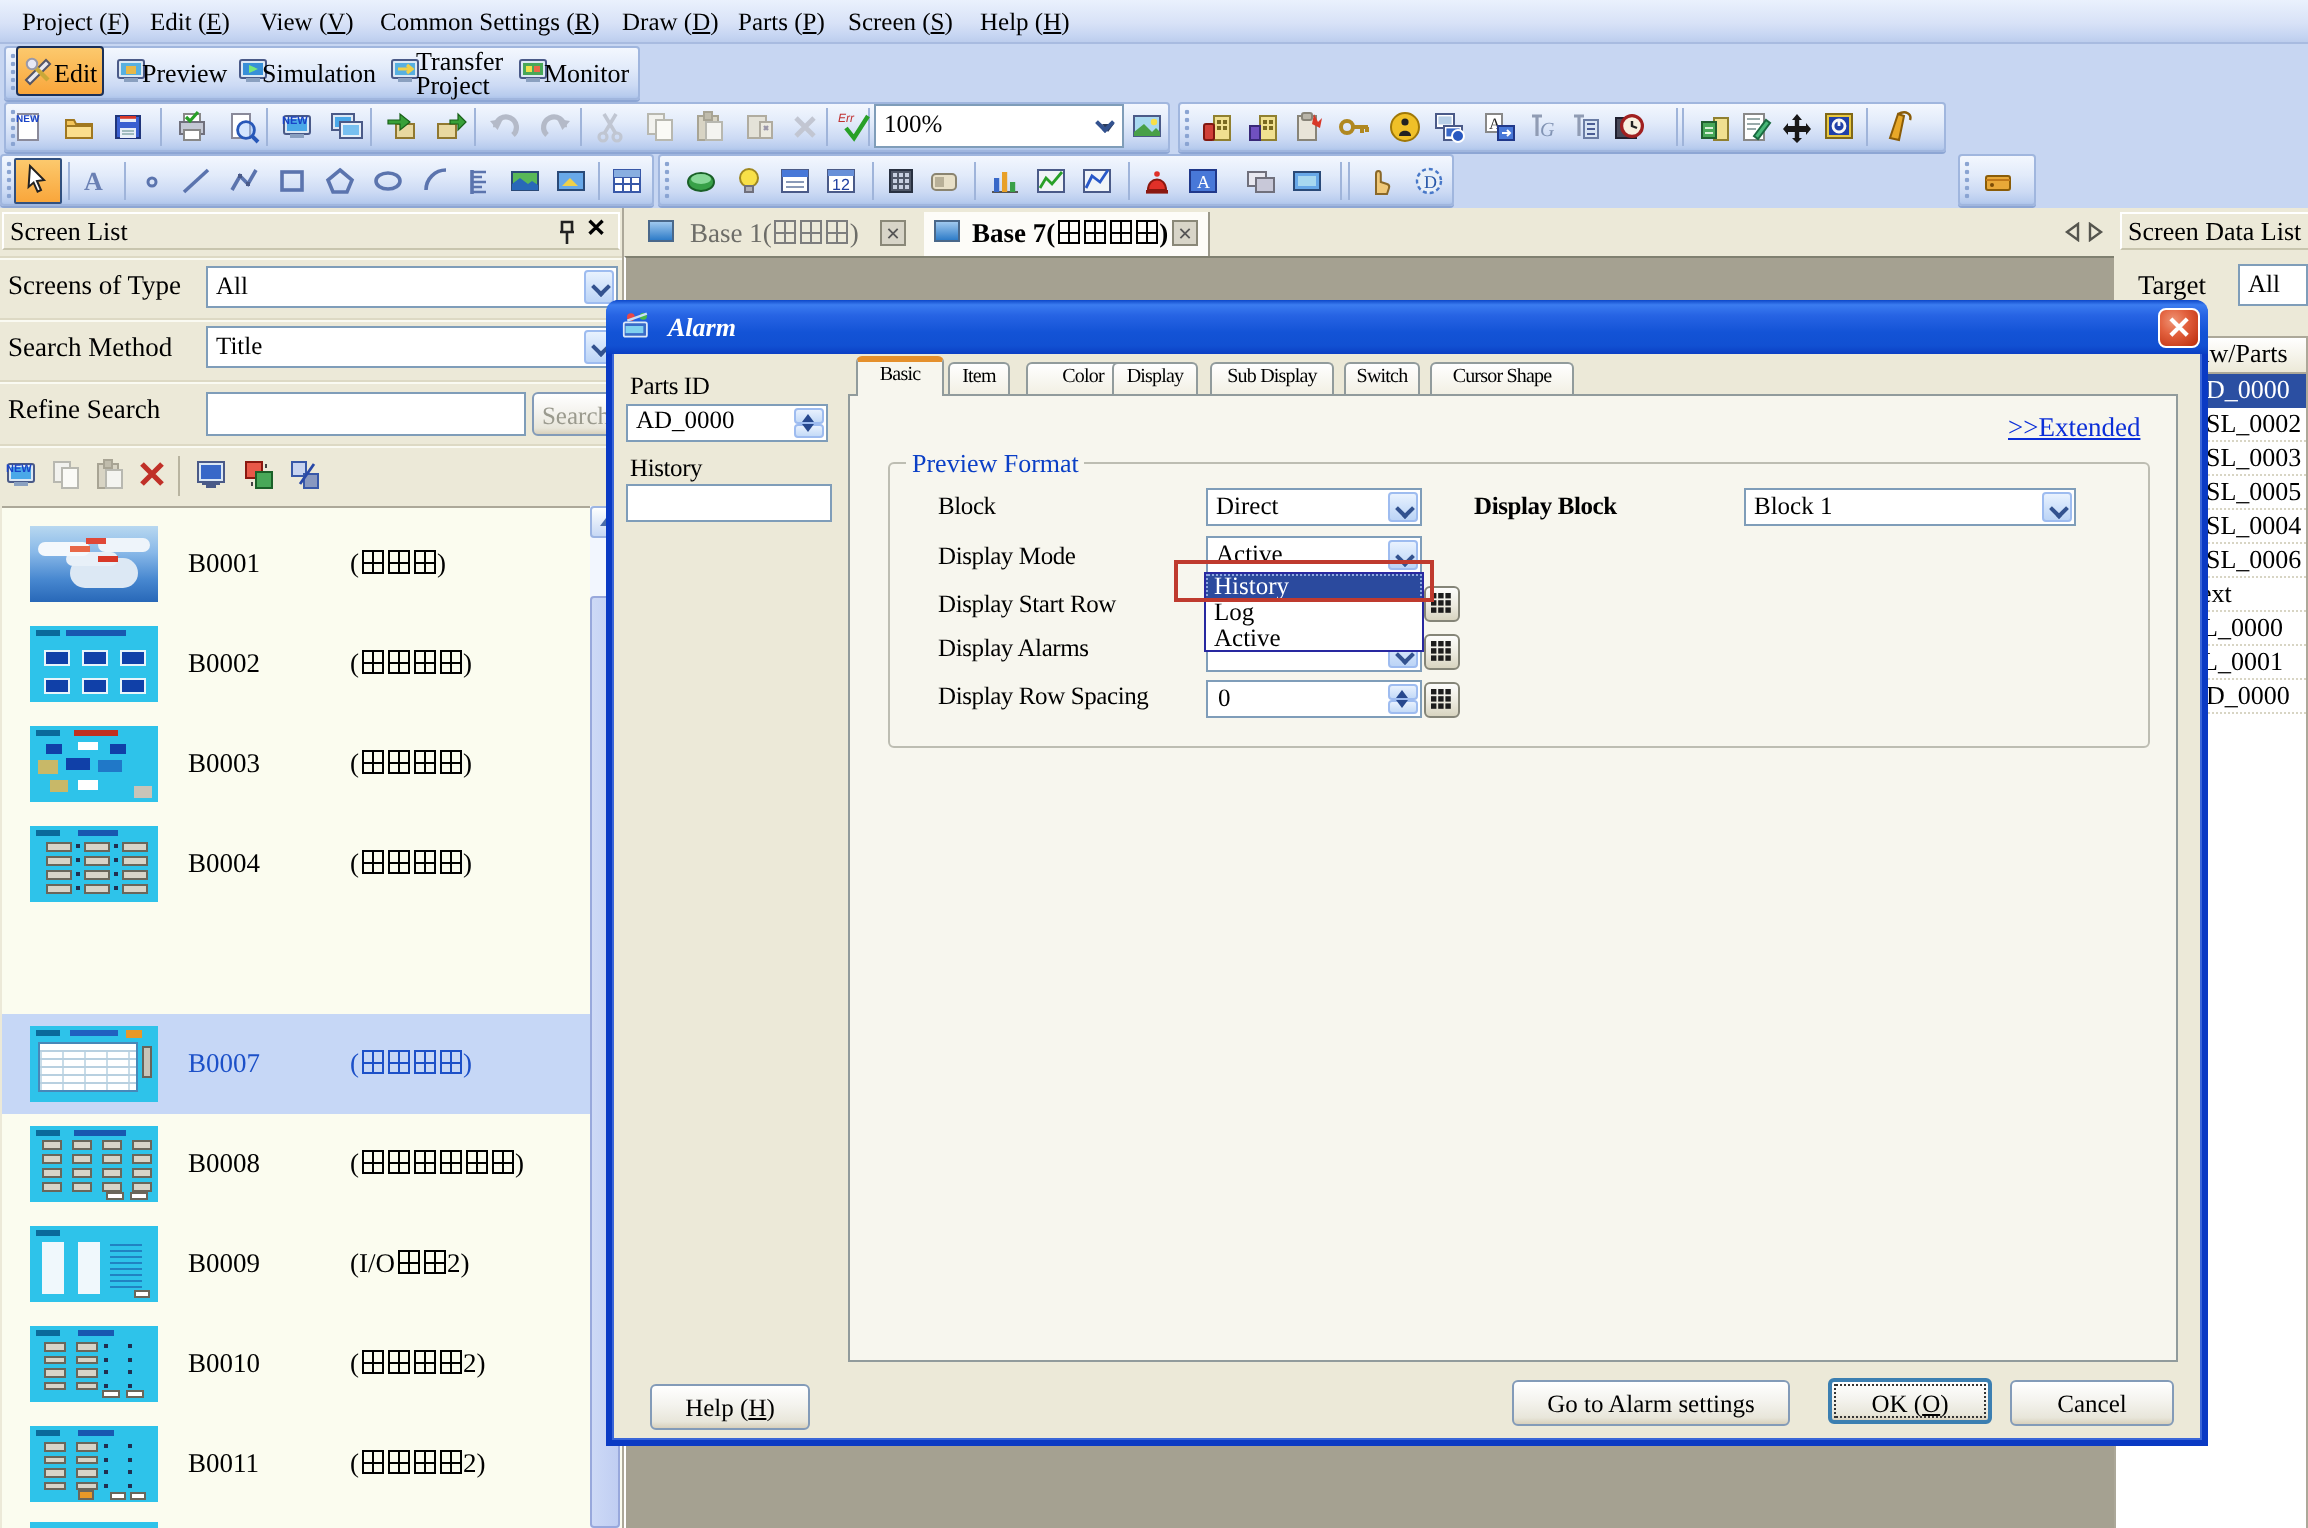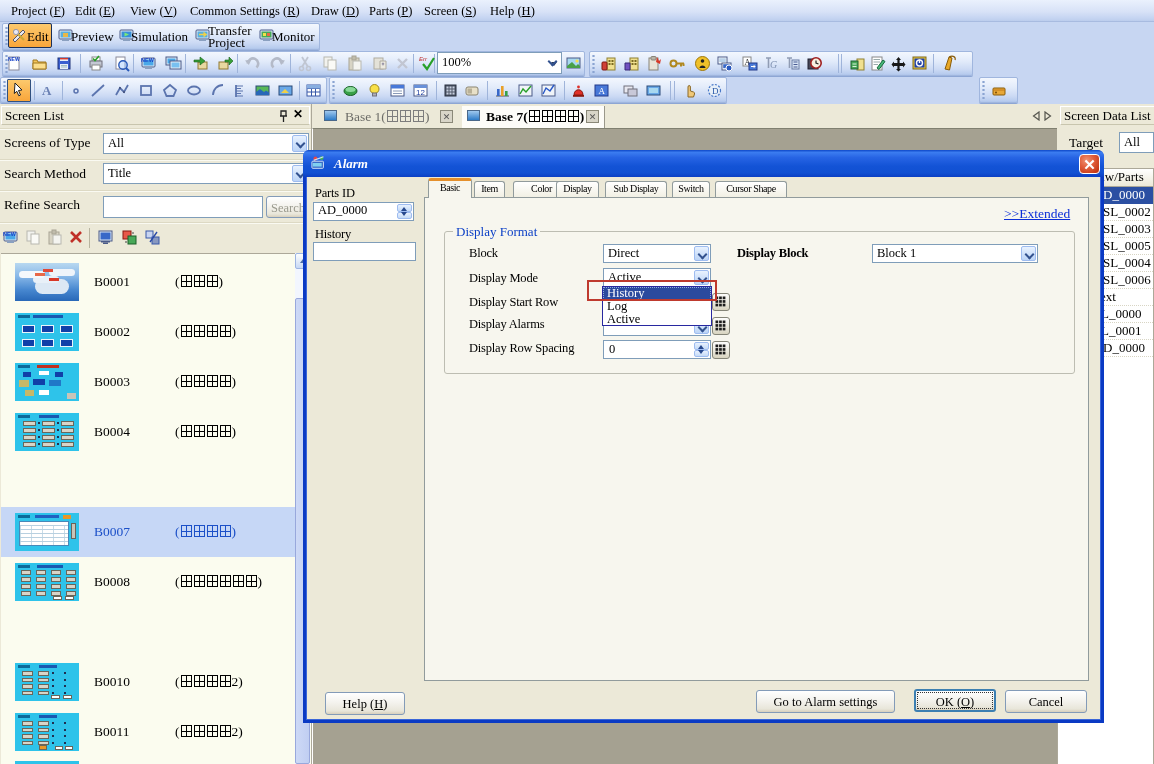--- a/index.html
+++ b/index.html
@@ -636,20 +636,31 @@
           <div class="gb" style="left:6px;top:28px;width:10px;height:5px;"></div>
           <div class="gb" style="left:21px;top:28px;width:10px;height:5px;"></div>
           <div class="gb" style="left:36px;top:28px;width:10px;height:5px;"></div>
           <div class="gb" style="left:51px;top:28px;width:10px;height:5px;"></div>
           <div class="gb" style="left:38px;top:33px;width:9px;height:4px;background:#fff;"></div>
           <div class="gb" style="left:50px;top:33px;width:9px;height:4px;background:#fff;"></div>
         </div>
         <span class="sid">B0008</span>
         <span class="sname">(<i class="zh"></i><i class="zh"></i><i class="zh"></i><i class="zh"></i><i class="zh"></i><i class="zh"></i>)</span>
       </div>
+  <div class="srow" style="top:353px;">
+        <div class="thumb" id="t9">
+          <span class="tcode"></span>
+          <div class="wcol" style="left:6px;top:8px;width:11px;height:26px;"></div>
+          <div class="wcol" style="left:24px;top:8px;width:11px;height:26px;"></div>
+          <div style="position:absolute;left:40px;top:9px;width:16px;height:22px;background-image:repeating-linear-gradient(#1858a8 0 1px,transparent 1px 3px);opacity:.6;"></div>
+          <div class="gb" style="left:52px;top:32px;width:8px;height:4px;background:#fff;"></div>
+        </div>
+        <span class="sid">B0009</span>
+        <span class="sname">(I/O<i class="zh"></i><i class="zh"></i>2)</span>
+      </div>
   <div class="srow" style="top:403px;">
         <div class="thumb" id="t10">
           <span class="tcode"></span>
           <span class="tttl" style="left:24px;width:18px;"></span>
           <div class="gb" style="left:7px;top:8.0px;width:11px;height:4.5px;"></div>
           <div class="gb" style="left:23px;top:8.0px;width:11px;height:4.5px;"></div>
           <div class="gb" style="left:7px;top:14.5px;width:11px;height:4.5px;"></div>
           <div class="gb" style="left:23px;top:14.5px;width:11px;height:4.5px;"></div>
           <div class="gb" style="left:7px;top:21.0px;width:11px;height:4.5px;"></div>
           <div class="gb" style="left:23px;top:21.0px;width:11px;height:4.5px;"></div>
@@ -774,21 +785,21 @@
  <div class="xtab sel" style="left:122px;width:44px;">Basic</div>
  <div class="xtab" style="left:168px;width:31px;">Item</div>
  <div class="xtab" style="left:207px;width:57px;">Color</div>
  <div class="xtab" style="left:250px;width:43px;">Display</div>
  <div class="xtab" style="left:299px;width:62px;">Sub Display</div>
  <div class="xtab" style="left:366px;width:38px;">Switch</div>
  <div class="xtab" style="left:409px;width:72px;">Cursor Shape</div>
  <div id="tabpage">
   <div id="extlink" style="left:579px;top:8px;">&gt;&gt;Extended</div>
   <div id="groupbox">
-    <div id="grouplabel">Display Format</div>
+    <div id="grouplabel">Preview Format</div>
     <div class="dlabel" style="left:24px;top:14px;">Block</div>
     <div class="combo" style="left:158px;top:12px;width:108px;height:19px;">
           <span class="val" style="top:1px;">Direct</span>
           <span class="cbtn"></span>
         </div>
     <div class="dlabel" style="left:292px;top:14px;font-weight:bold;">Display Block</div>
     <div class="combo" style="left:427px;top:12px;width:166px;height:19px;">
           <span class="val" style="top:1px;">Block 1</span>
           <span class="cbtn"></span>
         </div>

